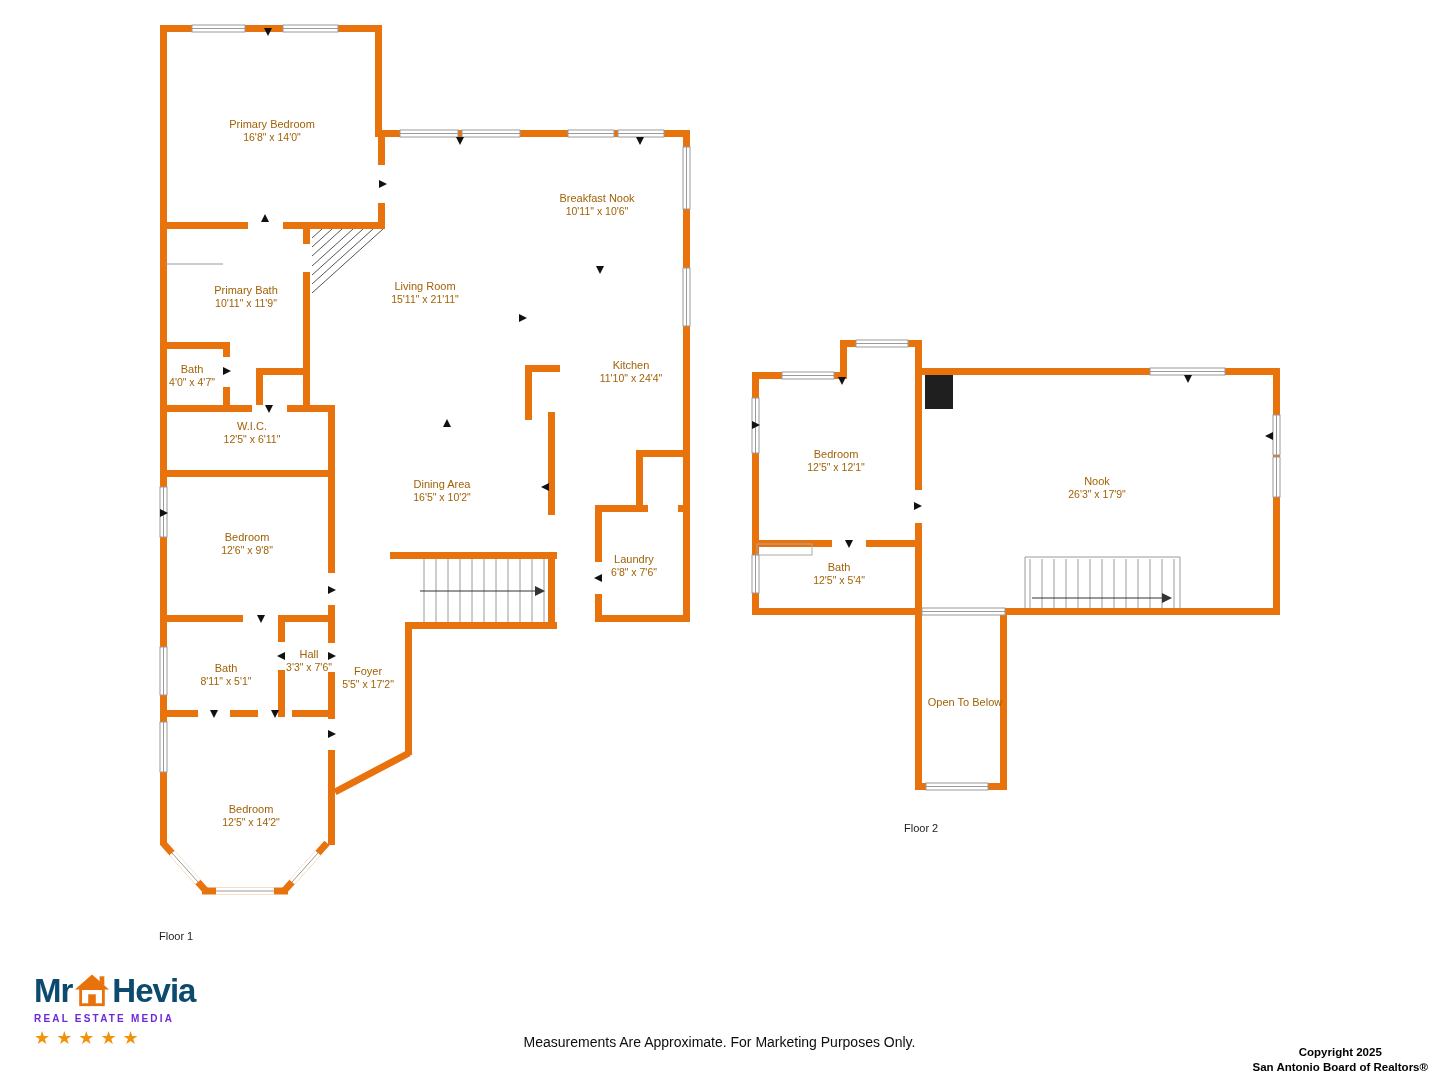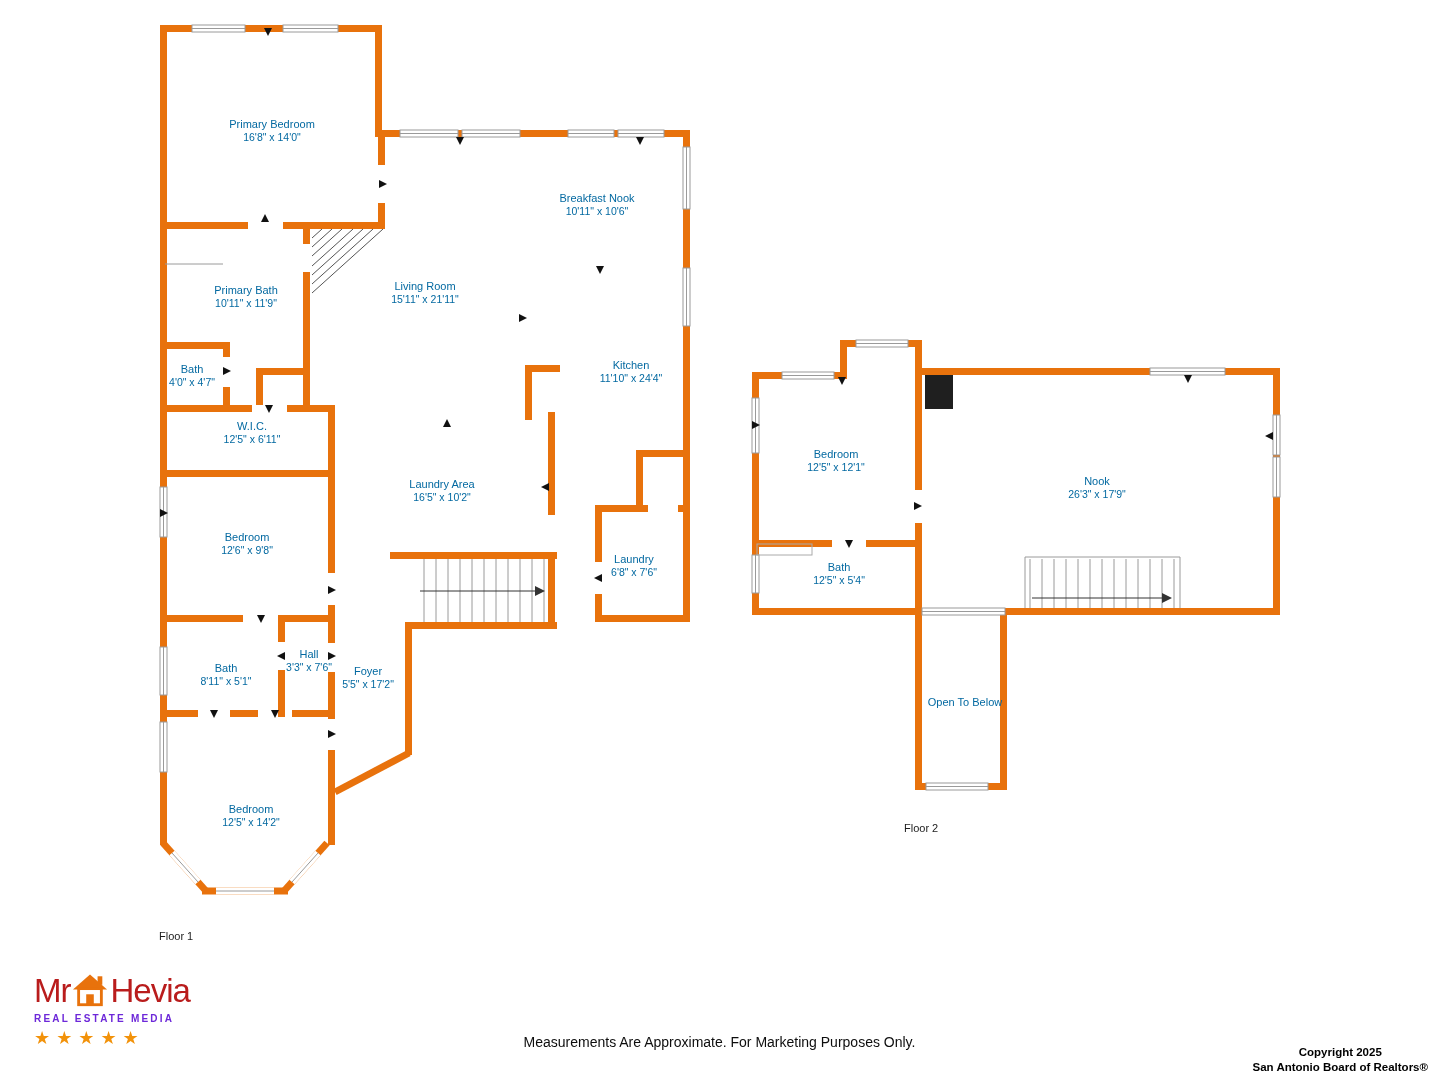--- a/index.html
+++ b/index.html
@@ -6,30 +6,30 @@
   html,body { background:#ffffff; }
   body {
     font-family:"Liberation Sans", sans-serif;
     width:1440px; height:1080px;
     position:relative; overflow:hidden;
   }
   .canvas { position:absolute; inset:0; }
   svg.plan { position:absolute; left:0; top:0; }
   .room {
     position:absolute; transform:translate(-50%,-50%);
-    text-align:center; color:#0369a1; white-space:nowrap; z-index:2;
+    text-align:center; color:#a16207; white-space:nowrap; z-index:2;
     line-height:1.18;
   }
   .room .rname { display:block; font-size:11px; }
   .room .rdims { display:block; font-size:10.5px; }
   .floor-label { position:absolute; font-size:11px; color:#1c1c1c; z-index:2; }
   .logo { position:absolute; left:34px; top:972px; z-index:3; }
   .brand-row { display:flex; align-items:center; }
   .brand-mr, .brand-hevia {
-    font-size:33px; font-weight:normal; color:#b91c1c; letter-spacing:-1px;
+    font-size:33px; font-weight:bold; color:#0c4a6e; letter-spacing:-1px;
   }
   .house { margin:0 2px 2px 2px; }
   .tagline { color:#6d28d9; font-size:10px; font-weight:600; letter-spacing:2.2px; margin-top:3px; }
   .stars { color:#F2920A; font-size:18px; letter-spacing:6px; margin-top:3px; }
   .disclaimer {
     position:absolute; left:0; right:1px; top:1034px; text-align:center;
     font-size:14px; color:#0d0d0d; z-index:3;
   }
   .copyright {
     position:absolute; right:12px; bottom:5px; text-align:center;
@@ -287,21 +287,21 @@
   </div>
   <div class="room" style="left:252px;top:433px">
     <span class="rname">W.I.C.</span>
     <span class="rdims">12'5" x 6'11"</span>
   </div>
   <div class="room" style="left:631px;top:372px">
     <span class="rname">Kitchen</span>
     <span class="rdims">11'10" x 24'4"</span>
   </div>
   <div class="room" style="left:442px;top:491px">
-    <span class="rname">Laundry Area</span>
+    <span class="rname">Dining Area</span>
     <span class="rdims">16'5" x 10'2"</span>
   </div>
   <div class="room" style="left:247px;top:544px">
     <span class="rname">Bedroom</span>
     <span class="rdims">12'6" x 9'8"</span>
   </div>
   <div class="room" style="left:634px;top:566px">
     <span class="rname">Laundry</span>
     <span class="rdims">6'8" x 7'6"</span>
   </div>

